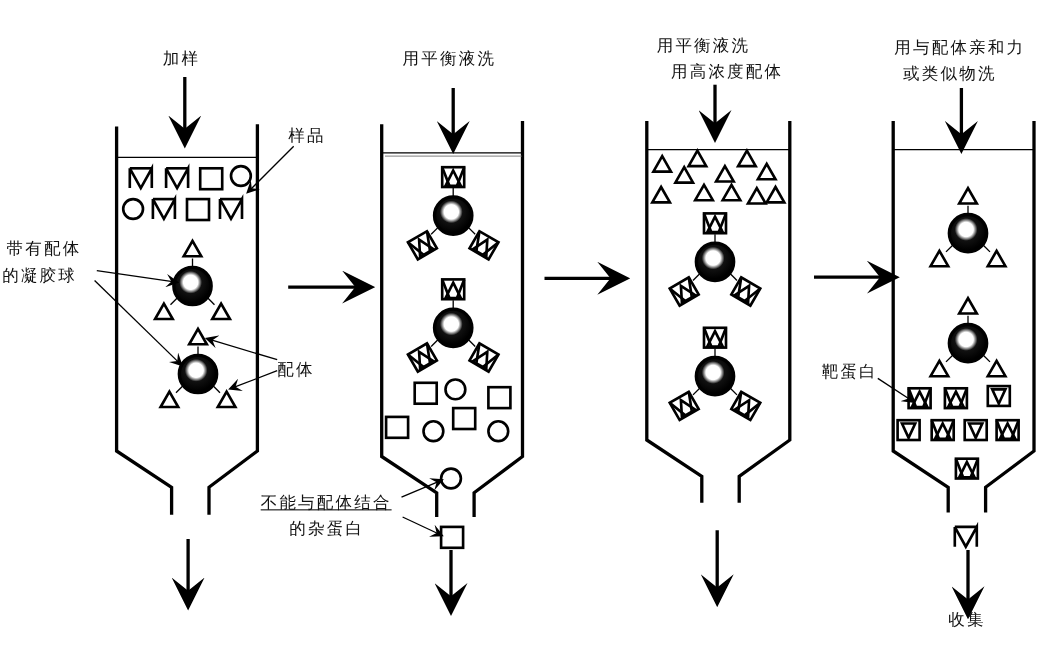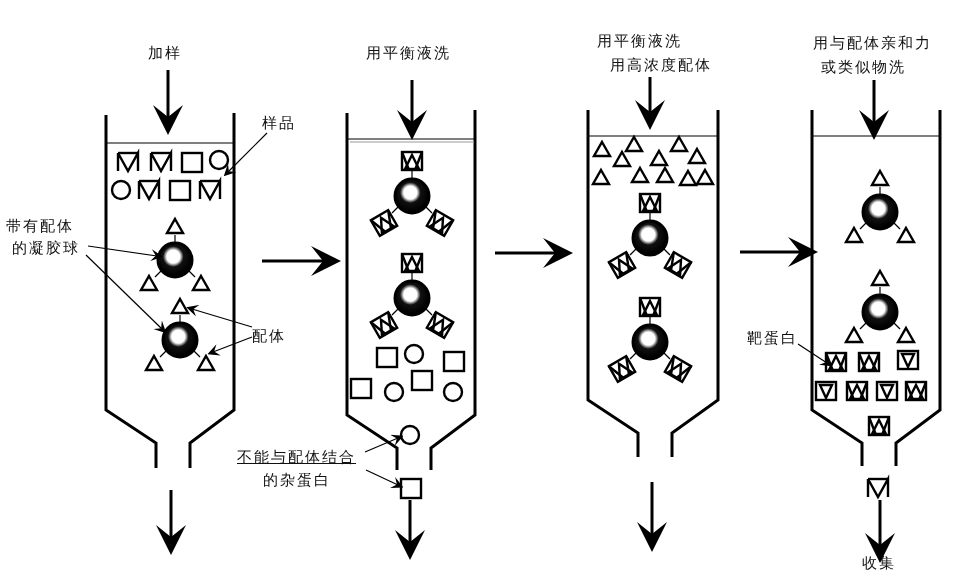--- a/index.html
+++ b/index.html
@@ -162,18 +162,18 @@
 
 <div class="lbl" style="left:148px; top:42px;">加样</div>
 <div class="lbl" style="left:366px; top:42px;">用平衡液洗</div>
 <div class="lbl" style="left:597px; top:30px;">用平衡液洗</div>
 <div class="lbl" style="left:610px; top:54px;">用高浓度配体</div>
 <div class="lbl" style="left:813px; top:32px;">用与配体亲和力</div>
 <div class="lbl" style="left:821px; top:56px;">或类似物洗</div>
 
 <div class="lbl" style="left:262px; top:112px;text-align:center;">样品</div>
 <div class="lbl" style="left:6px; top:215px;">带有配体</div>
-<div class="lbl" style="left:12px; top:239px;font-family:Liberation Mono, monospace;">的凝胶球</div>
+<div class="lbl" style="left:2px; top:239px;">的凝胶球</div>
 <div class="lbl" style="left:252px; top:325px;">配体</div>
 <div class="lbl" style="left:237px; top:446px;text-decoration:underline;">不能与配体结合</div>
 <div class="lbl" style="left:263px; top:469px;">的杂蛋白</div>
 <div class="lbl" style="left:747px; top:327px;">靶蛋白</div>
 <div class="lbl" style="left:862px; top:552px;">收集</div>
 
 </body></html>

